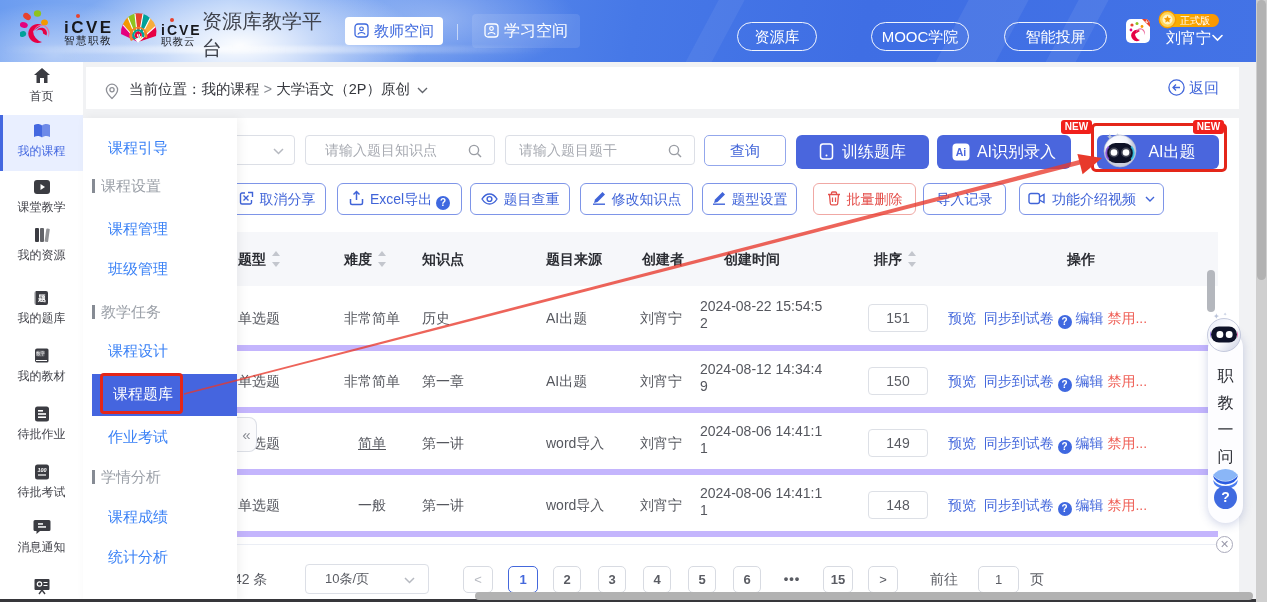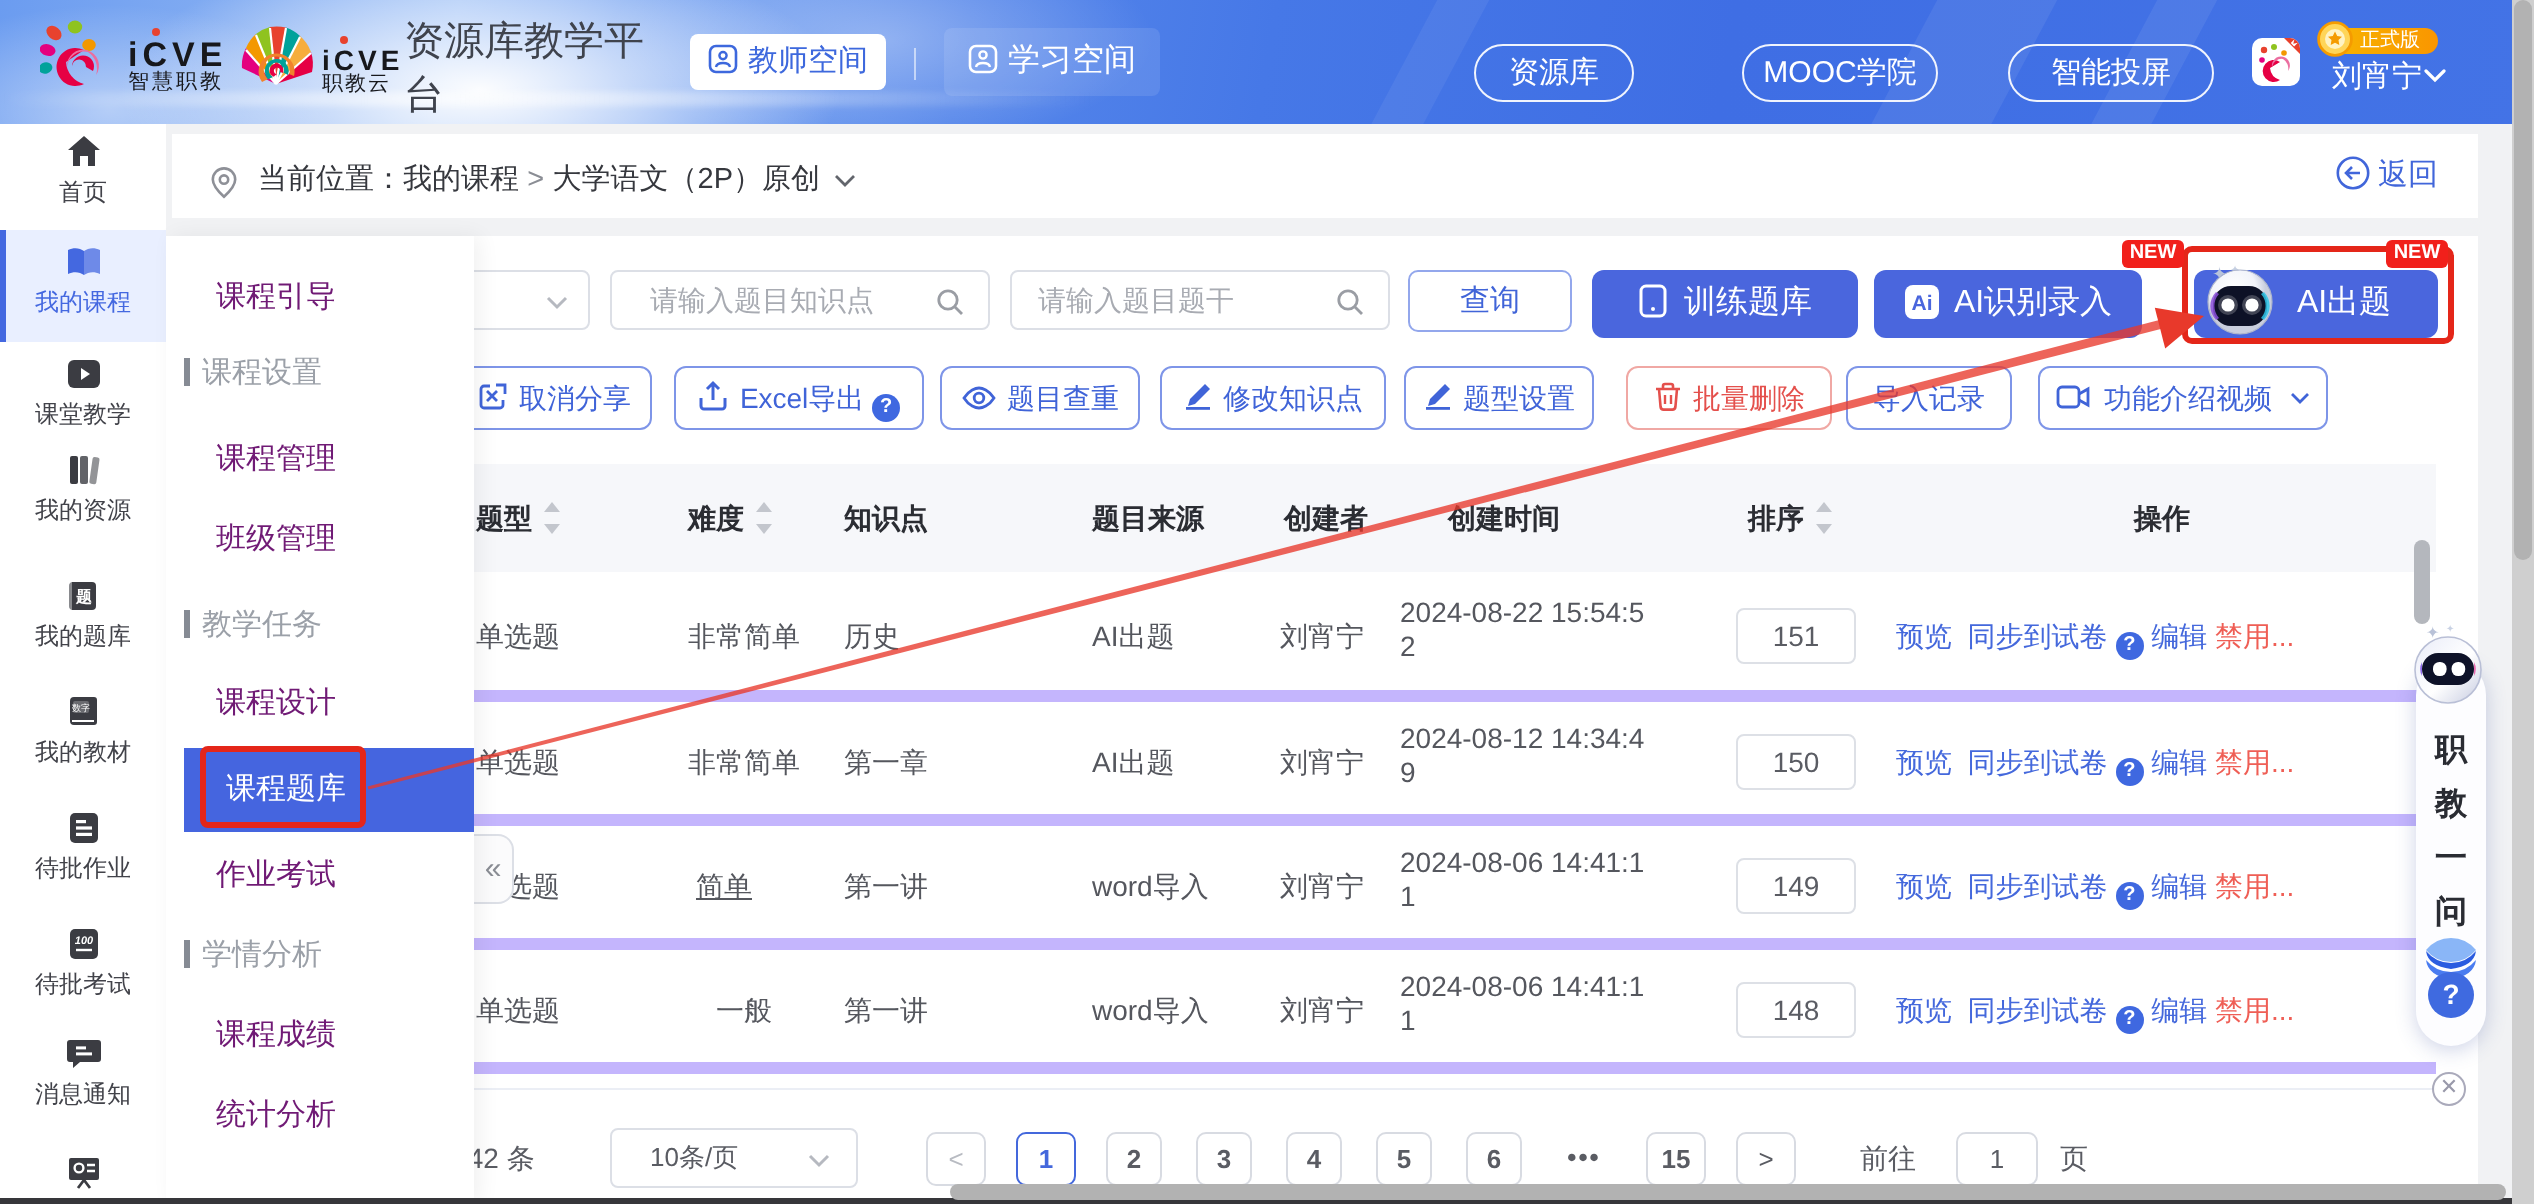--- a/index.html
+++ b/index.html
@@ -46,21 +46,21 @@
 .caret:before{content:"";position:absolute;left:1px;top:0;border:4px solid transparent;border-bottom:5px solid #c3c6cd;border-top:none;}
 .caret:after{content:"";position:absolute;left:1px;bottom:0;border:4px solid transparent;border-top:5px solid #c3c6cd;border-bottom:none;}
 .sortin{position:absolute;width:60px;height:28px;border:1px solid #dde0e6;border-radius:4px;text-align:center;line-height:26px;font-size:14px;color:#5a5c63;}
 .lnk{color:#4468dc;text-decoration:none;margin-top:20px;}
 .lnkr{color:#ef5e55;}
 .qm{display:inline-block;width:14px;height:14px;border-radius:50%;background:#3f68e0;color:#fff;font-size:10px;font-weight:bold;text-align:center;line-height:14px;vertical-align:-2px;}
 
 .pgbox{position:absolute;top:448px;height:27px;min-width:28px;border:1px solid #d8dbe2;border-radius:5px;background:#fff;color:#5a5c63;font-size:13px;font-weight:bold;line-height:25px;text-align:center;}
 
 #menu{position:absolute;left:83px;top:118px;width:154px;height:484px;background:#fff;box-shadow:3px 0 10px rgba(0,0,0,0.06);z-index:40;}
-.mi{position:absolute;left:25px;font-size:15px;color:#701a75;white-space:nowrap;}
+.mi{position:absolute;left:25px;font-size:15px;color:#3b82f6;white-space:nowrap;}
 .mg{position:absolute;left:18px;font-size:15px;color:#9ba0a8;white-space:nowrap;}
 .mg:before{content:"";position:absolute;left:-9px;top:2px;width:3px;height:14px;background:#868b94;}
 #mi-active{position:absolute;left:9px;top:256px;width:145px;height:42px;background:#4565df;}
 #mi-active .redbox{position:absolute;left:8px;top:-1px;width:83px;height:41px;border:3px solid #e42619;border-radius:4px;}
 #mi-active .t{position:absolute;left:21px;top:11px;font-size:15px;color:#fff;}
 
 #collapse{position:absolute;left:237px;top:417px;width:20px;height:35px;background:#fbfbfc;border:1px solid #dcdfe6;border-left:none;border-radius:0 8px 8px 0;z-index:39;color:#8a8d94;font-size:15px;line-height:33px;text-align:center;}
 
 #redbox2{position:absolute;left:1091px;top:123px;width:136px;height:49px;border:3px solid #e42619;border-radius:5px;z-index:45;}
 
@@ -386,21 +386,21 @@
     <div class="td" style="left:258px;top:22px;">非常简单</div>
     <div class="td" style="left:336px;top:22px;">第一章</div>
     <div class="td" style="left:460px;top:22px;">AI出题</div>
     <div class="td" style="left:554px;top:22px;">刘宵宁</div>
     <div class="td" style="left:614px;top:10px;width:128px;white-space:normal;line-height:17px;word-break:break-all;">2024-08-12 14:34:49</div>
     <div class="sortin" style="left:782px;top:16px;">150</div>
     <div class="td" style="left:862px;top:22px;"><span class="lnk">预览</span>&nbsp;&nbsp;<span class="lnk">同步到试卷</span> <span class="qm">?</span> <span class="lnk">编辑</span>&nbsp;<span class="lnkr">禁用...</span></div>
   </div>
   <div class="trow" style="top:295px;height:62px;">
     <div class="td" style="left:152px;top:22px;">单选题</div>
-    <div class="td" style="left:248px;top:22px;padding-left:14px;text-decoration:underline;">简单</div>
+    <div class="td" style="left:258px;top:22px;padding-left:14px;text-decoration:underline;">简单</div>
     <div class="td" style="left:336px;top:22px;">第一讲</div>
     <div class="td" style="left:460px;top:22px;">word导入</div>
     <div class="td" style="left:554px;top:22px;">刘宵宁</div>
     <div class="td" style="left:614px;top:10px;width:128px;white-space:normal;line-height:17px;word-break:break-all;">2024-08-06 14:41:11</div>
     <div class="sortin" style="left:782px;top:16px;">149</div>
     <div class="td" style="left:862px;top:22px;"><span class="lnk">预览</span>&nbsp;&nbsp;<span class="lnk">同步到试卷</span> <span class="qm">?</span> <span class="lnk">编辑</span>&nbsp;<span class="lnkr">禁用...</span></div>
   </div>
   <div class="trow" style="top:357px;height:62px;">
     <div class="td" style="left:152px;top:22px;">单选题</div>
     <div class="td" style="left:258px;top:22px;padding-left:14px;">一般</div>
@@ -449,21 +449,21 @@
 </div>
 <div class="new-badge" style="left:1061px;">NEW</div>
 <div class="new-badge" style="left:1193px;">NEW</div>
 <svg class="abs" style="left:0;top:0;z-index:60;pointer-events:none;" width="1267" height="602" viewBox="0 0 1267 602">
   <polygon points="183.8,393.2 184.2,394.8 1082.3,164.0 1081.1,159.6" fill="#e8392b" opacity="0.78"></polygon>
   <polygon points="1102,158 1082.6,174.3 1077.4,153.9" fill="#e8392b"></polygon>
 </svg>
 <div id="collapse">«</div>
 <div id="redbox2"></div>
 <div id="fwidget">
-  <div style="position:absolute;left:2px;top:32px;width:31px;text-align:center;font-size:16px;font-weight:bold;color:#2a2c33;line-height:27px;">职教一问</div>
+  <div style="position:absolute;left:2px;top:32px;width:31px;text-align:center;font-size:16px;font-weight:normal;color:#2a2c33;line-height:27px;">职教一问</div>
   <svg style="position:absolute;left:3px;top:136px;" width="29" height="28" viewBox="0 0 29 28">
     <path d="M2 9 Q7 3 14.5 3 Q22 3 27 9 Q22 15 14.5 15 Q7 15 2 9 Z" fill="#8ab6f7"></path>
     <path d="M2 14 Q7 20 14.5 20 Q22 20 27 14 Q26 22 14.5 23.5 Q3 22 2 14 Z" fill="#4a7cf0"></path>
     <path d="M2 9.5 Q7 15.5 14.5 15.5 Q22 15.5 27 9.5 Q26 17 14.5 18.5 Q3 17 2 9.5 Z" fill="#2b5ce0"></path>
   </svg>
   <div style="position:absolute;left:6px;top:156px;width:23px;height:23px;border-radius:50%;background:#3f6ae0;color:#fff;font-size:14px;font-weight:bold;text-align:center;line-height:23px;">?</div>
 </div>
 <svg class="abs" style="left:1203px;top:311px;z-index:71;" width="42" height="42" viewBox="0 0 42 42">
   <text x="10" y="8" font-size="8" fill="#b9c2d8">✦</text>
     <text x="20" y="5" font-size="5" fill="#c9d2e4">✦</text>

